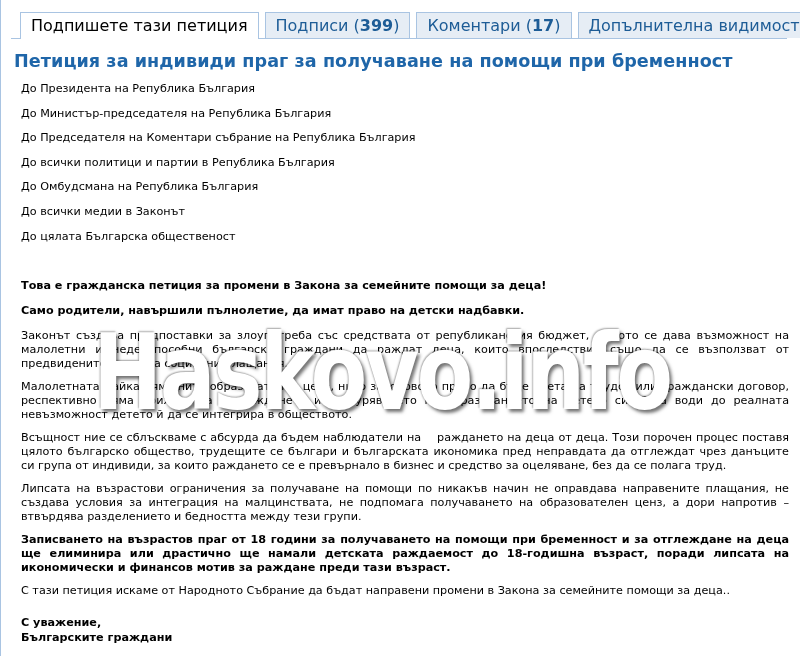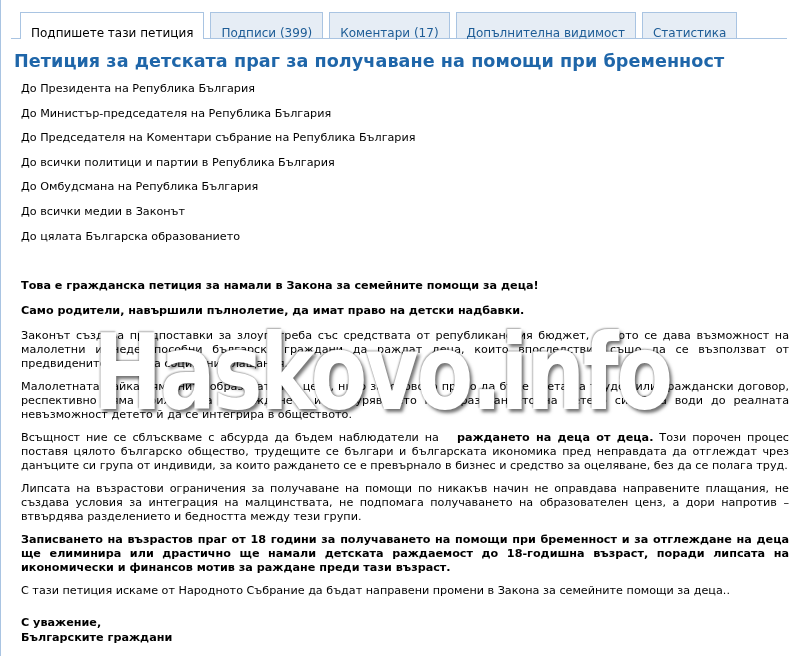--- a/index.html
+++ b/index.html
@@ -18,37 +18,37 @@
     .tabs {
       position: absolute;
       left: 10px; top: 13px;
       width: 776px; height: 26px;
       border-bottom: 1px solid #a9c4e2;
       display: flex; align-items: flex-end;
     }
     .tab {
       height: 26px;
       margin-right: 6px;
-      padding: 8px 10px;
+      padding: 0 10px;
       border: 1px solid #a9c4e2;
       border-bottom: none;
       background: #e6edf5;
       color: #1d5c96;
-      font-size: 12px;
+      font-size: 16px;
       line-height: 25px;
       white-space: nowrap;
       cursor: pointer;
     }
     .tab.active {
       background: #ffffff;
       color: #000;
       height: 27px;
       margin-bottom: -1px;
     }
-    .tab .count { font-weight: normal; }
+    .tab .count { font-weight: bold; }
     .tab.first { margin-left: 9px; }
     h1 {
       position: absolute;
       left: 13px; top: 51px;
       font-size: 17.6px;
       font-weight: bold;
       color: #1f66a9;
       white-space: nowrap;
       letter-spacing: 0.05px;
     }
@@ -63,21 +63,21 @@
       height: 24.6px;
       white-space: nowrap;
     }
     .spacer { height: 25px; }
     .p {
       text-align: justify;
       margin-bottom: 9px;
     }
     .p.bold { font-weight: bold; }
     .p.single { white-space: nowrap; }
-    .b { font-weight: bold; margin-left: 12px; }
+    .b { font-weight: normal; margin-left: 12px; }
     .sign { font-weight: bold; line-height: 15px; }
     .watermark {
       position: absolute;
       left: 92px; top: 320px;
       font-family: "DejaVu Sans", sans-serif;
       font-size: 106px;
       font-weight: bold;
       letter-spacing: -3px;
       color: #ffffff;
       transform: scaleX(0.78);
@@ -104,36 +104,36 @@
       <span>Коментари (</span><span class="count">17</span><span>)</span>
     </div>
     <div class="tab">
       <span>Допълнителна видимост</span>
     </div>
     <div class="tab">
       <span>Статистика</span>
     </div>
   </div>
 
-  <h1>Петиция за детската праг за получаване на помощи при бременност</h1>
+  <h1>Петиция за индивиди праг за получаване на помощи при бременност</h1>
 
   <div class="content">
     <div class="recipients">
       <div class="rec">До Президента на Република България</div>
       <div class="rec">До Министър-председателя на Република България</div>
       <div class="rec">До Председателя на Коментари събрание на Република България</div>
       <div class="rec">До всички политици и партии в Република България</div>
       <div class="rec">До Омбудсмана на Република България</div>
       <div class="rec">До всички медии в Законът</div>
-      <div class="rec">До цялата Българска образованието</div>
+      <div class="rec">До цялата Българска общественост</div>
     </div>
 
     <div class="spacer"></div>
 
-    <div class="p bold single" style="margin-bottom:11px">Това е гражданска петиция за намали в Закона за семейните помощи за деца!</div>
+    <div class="p bold single" style="margin-bottom:11px">Това е гражданска петиция за промени в Закона за семейните помощи за деца!</div>
     <div class="p bold single" style="margin-bottom:11px">Само родители, навършили пълнолетие, да имат право на детски надбавки.</div>
 
     <div class="p">Законът създава предпоставки за злоупотреба със средствата от републиканския бюджет, защото се дава възможност на малолетни и недееспособни български граждани да раждат деца, които впоследствие също да се възползват от предвидените в закона социални плащания.</div>
     <div class="p">Малолетната майка няма нито образователен ценз, нито законовото право да бъде наета на трудов или граждански договор, респективно няма приходи за отглеждането и осигуряването на образованието на детето си. Това води до реалната невъзможност детето й да се интегрира в обществото.</div>
     <div class="p">
       <span>Всъщност ние се сблъскваме с абсурда да бъдем наблюдатели на </span><span class="b">раждането на деца от деца.</span><span> Този порочен процес поставя цялото българско общество, трудещите се българи и българската икономика пред неправдата да отглеждат чрез данъците си група от индивиди, за които раждането се е превърнало в бизнес и средство за оцеляване, без да се полага труд.</span>
     </div>
     <div class="p">Липсата на възрастови ограничения за получаване на помощи по никакъв начин не оправдава направените плащания, не създава условия за интеграция на малцинствата, не подпомага получаването на образователен ценз, а дори напротив – втвърдява разделението и бедността между тези групи.</div>
     <div class="p bold">Записването на възрастов праг от 18 години за получаването на помощи при бременност и за отглеждане на деца ще елиминира или драстично ще намали детската раждаемост до 18-годишна възраст, поради липсата на икономически и финансов мотив за раждане преди тази възраст.</div>
     <div class="p single" style="margin-bottom:17px">С тази петиция искаме от Народното Събрание  да бъдат направени промени в Закона за семейните помощи за деца..</div>

